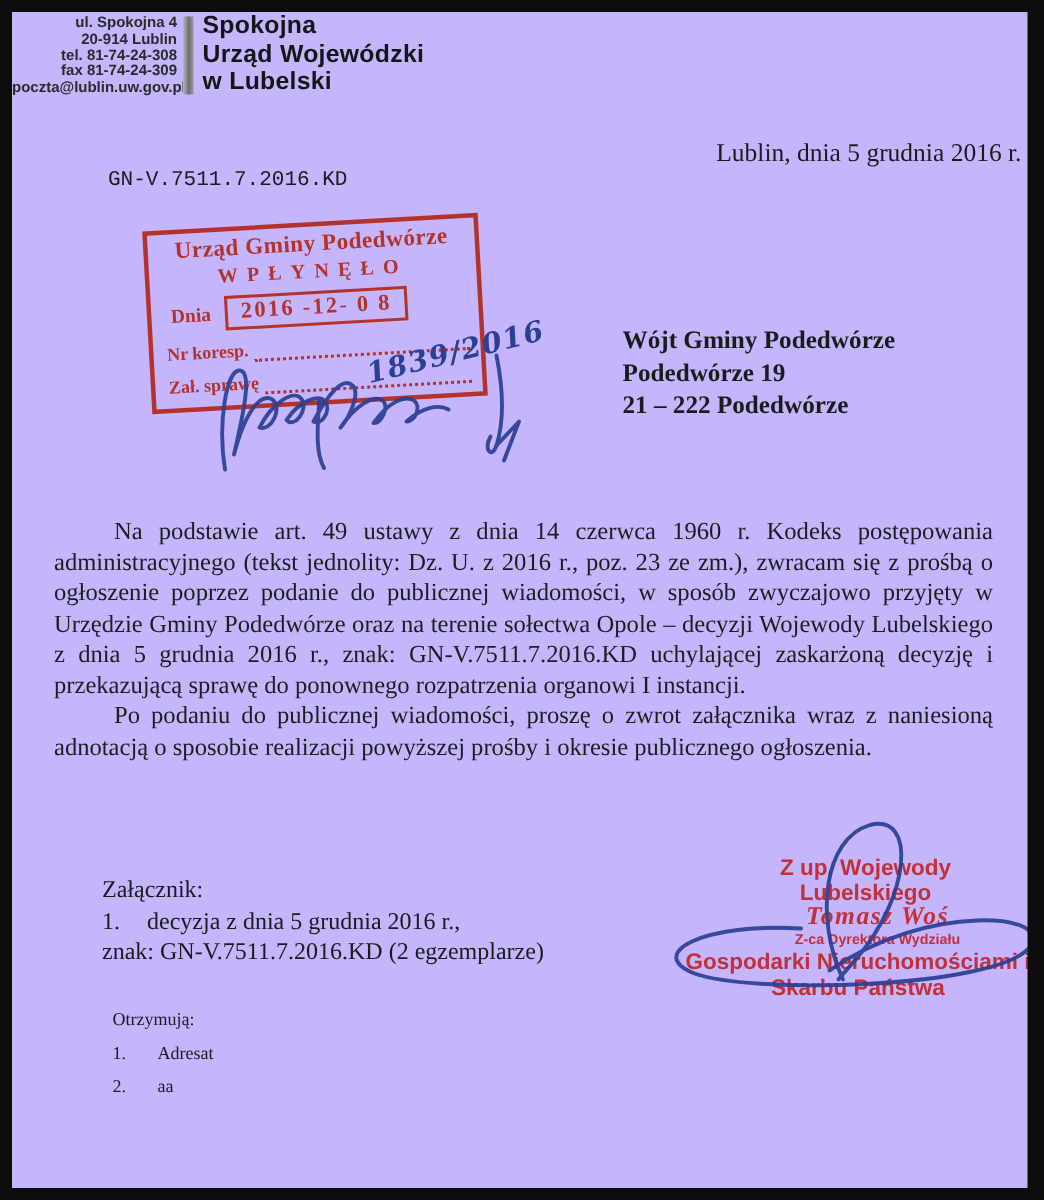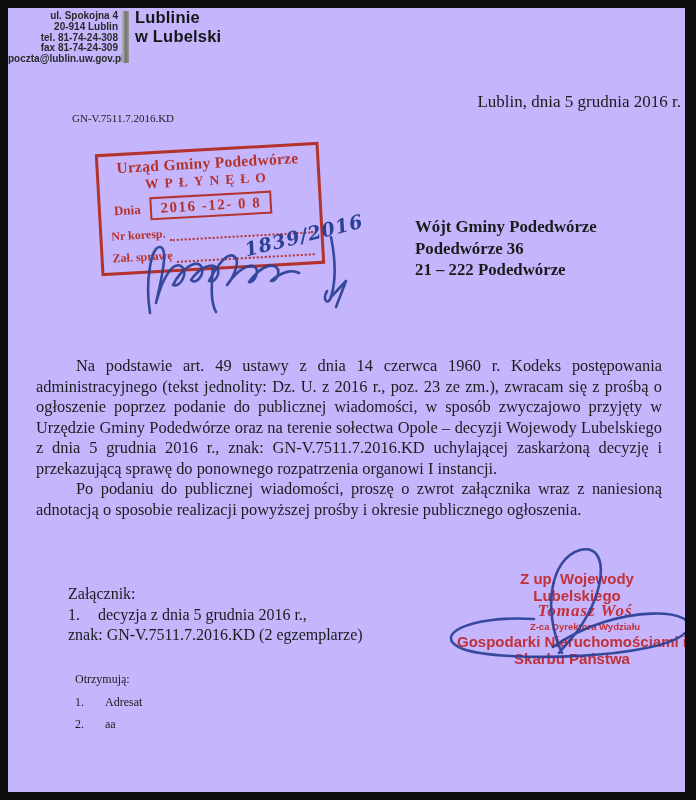--- a/index.html
+++ b/index.html
@@ -23,21 +23,21 @@
     position:absolute;left:122px;top:11px;width:7px;height:52px;
     background:linear-gradient(90deg,#b9b9b9,#707070 55%,#9a9a9a);
   }
   .lh-org{
     position:absolute;left:135px;top:8px;
     font-family:"Liberation Sans", sans-serif;font-weight:bold;
     font-size:16.5px;line-height:18.5px;color:#161616;letter-spacing:.2px;
   }
   
   .dateline{position:absolute;right:15px;top:92px;font-size:17px;}
-  .refno{position:absolute;left:72px;top:112px;font-size:11px;}
+  .refno{position:absolute;left:72px;top:112px;font-size:14px;font-family:Liberation Mono, monospace;}
   
   .stamp{
     position:absolute;left:98px;top:148px;width:224px;height:122px;
     border:3px solid #b4322c;box-sizing:border-box;padding:3px 7px 0 7px;
     transform:rotate(-3.2deg);color:#b4322c;z-index:10;
   }
   .stamp .s-org{font-weight:bold;font-size:15.5px;text-align:center;letter-spacing:.3px;}
   .stamp .s-recv{font-weight:bold;font-size:13.5px;text-align:center;letter-spacing:6px;margin-top:1px;}
   .stamp .s-daterow{display:flex;align-items:center;gap:9px;margin-top:5px;margin-left:6px;}
   .stamp .s-dnia{font-size:13px;font-weight:bold;}
@@ -54,21 +54,21 @@
     font-family:"DejaVu Serif", serif;font-style:italic;font-weight:bold;
     font-size:19px;letter-spacing:1px;
   }
   
   .recipient{
     position:absolute;left:415px;top:216px;
     font-weight:bold;font-size:16.8px;line-height:21.5px;
   }
   
   .letter-body{
-    position:absolute;left:36px;top:356px;width:626px;
+    position:absolute;left:36px;top:344px;width:626px;
     font-size:16.4px;line-height:20.5px;text-align:justify;color:#1d1d1d;
   }
   .letter-body p{margin:0;text-indent:40px;}
   
   .sig-authority{
     position:absolute;left:482px;top:570px;width:190px;text-align:center;
     font-family:"Liberation Sans", sans-serif;font-weight:bold;
     font-size:15px;color:#c23038;
   }
   .sig-name{
@@ -100,21 +100,22 @@
 
   <div class="lh-address">
     <div>ul. Spokojna 4</div>
     <div>20-914 Lublin</div>
     <div>tel. 81-74-24-308</div>
     <div>fax 81-74-24-309</div>
     <div>poczta@lublin.uw.gov.pl</div>
   </div>
   <div class="lh-bar"></div>
   <div class="lh-org">
-    <div>Lublinie</div>
+    <div>Spokojna</div>
+    <div>Urząd Wojewódzki</div>
     <div>w Lubelski</div>
   </div>
 
   <div class="dateline">Lublin, dnia 5 grudnia 2016 r.</div>
   <div class="refno">GN-V.7511.7.2016.KD</div>
 
   <div class="stamp">
     <div class="s-org">Urząd Gminy Podedwórze</div>
     <div class="s-recv">WPŁYNĘŁO</div>
     <div class="s-daterow">
@@ -127,21 +128,21 @@
     </div>
     <div class="s-row">
       <span class="lbl">Zał. sprawę</span>
       <span class="dots"></span>
     </div>
   </div>
   <div class="hw-number">1839/2016</div>
 
   <div class="recipient">
     <div>Wójt Gminy Podedwórze</div>
-    <div>Podedwórze 36</div>
+    <div>Podedwórze 19</div>
     <div>21 – 222 Podedwórze</div>
   </div>
 
   <div class="letter-body">
     <p>Na podstawie art. 49 ustawy z dnia 14 czerwca  1960 r. Kodeks postępowania administracyjnego (tekst jednolity: Dz. U. z 2016 r., poz. 23 ze zm.), zwracam się z prośbą o ogłoszenie poprzez podanie do publicznej wiadomości, w sposób zwyczajowo przyjęty w Urzędzie Gminy Podedwórze oraz na terenie sołectwa Opole – decyzji Wojewody Lubelskiego z dnia 5 grudnia 2016 r., znak: GN-V.7511.7.2016.KD uchylającej zaskarżoną decyzję i przekazującą sprawę do ponownego rozpatrzenia organowi I instancji.</p>
     <p>Po podaniu do publicznej wiadomości, proszę o zwrot załącznika wraz z naniesioną adnotacją o sposobie realizacji powyższej prośby i okresie publicznego ogłoszenia.</p>
   </div>
 
   <div class="sig-authority">Z up. Wojewody Lubelskiego</div>
   <div class="sig-name">Tomasz Woś</div>

